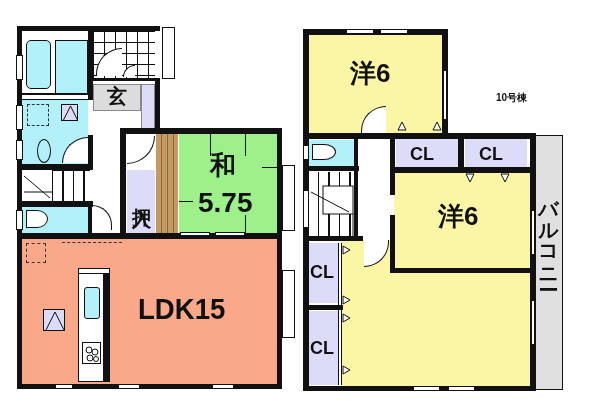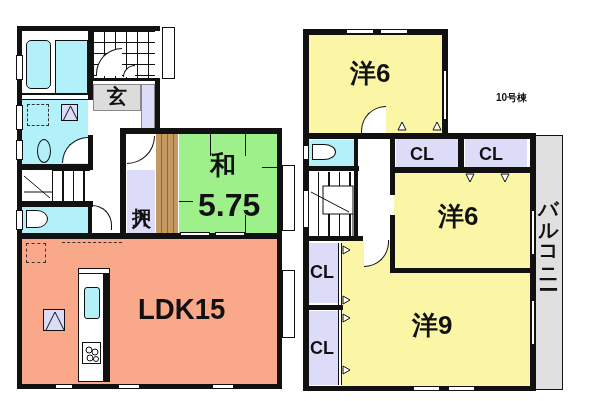--- a/index.html
+++ b/index.html
@@ -43,21 +43,21 @@
   </div>
   <div class="room-label" style="left:138px;top:294px;font-size:30px;transform:scaleX(0.92);transform-origin:left;">LDK15</div>
 
   <div class="abs" style="left:179px;top:134px;width:98px;height:100px;background:#9EF08A;"></div>
   <div class="abs" style="left:210px;top:134px;width:0;height:22px;border-left:1px solid #111;"></div>
   <div class="abs" style="left:245px;top:134px;width:0;height:22px;border-left:1px solid #111;"></div>
   <div class="abs" style="left:262px;top:167px;width:15px;height:0;border-top:1px solid #111;"></div>
   <div class="abs" style="left:179px;top:201px;width:14px;height:0;border-top:1px solid #111;"></div>
   <div class="abs" style="left:245px;top:215px;width:0;height:19px;border-left:1px solid #111;"></div>
   <div class="room-label" style="left:210px;top:152px;font-size:26px;">和</div>
-  <div class="room-label" style="left:198px;top:189px;font-size:32px;">5.75</div>
+  <div class="room-label" style="left:198px;top:189px;font-size:28px;">5.75</div>
 
   <div class="abs" style="left:156px;top:134px;width:22px;height:100px;background:repeating-linear-gradient(90deg,#C49A62 0 5px,#8a6a3a 5px 6px);"></div>
 
   <div class="abs" style="left:127px;top:170px;width:28px;height:63px;background:#DCDCF8;"></div>
   <div class="room-label" style="left:128px;top:176px;width:26px;font-size:19px;line-height:1.2;">
     <span style="writing-mode:vertical-rl;">押入</span>
   </div>
 
   <div class="abs" style="left:127px;top:136px;width:28px;height:28px;border:1px solid #111;border-left:none;border-top:none;border-radius:0 0 28px 0;background:#fff;"></div>
 
@@ -152,21 +152,20 @@
       <line x1="44" y1="42" x2="44" y2="66" stroke="#111"></line>
     </svg>
 
   <div class="abs" style="left:106px;top:172px;width:137px;height:97px;background:#FBF5A6;"></div>
   <div class="room-label" style="left:150px;top:203px;font-size:26px;">洋6</div>
   <div class="abs" style="left:106px;top:176px;width:28px;height:26px;border:1px solid #111;border-left:none;border-bottom:none;border-radius:0 28px 0 0;background:#fff;"></div>
 
   <div class="abs" style="left:53px;top:240px;width:190px;height:146px;background:#FBF5A6;"></div>
   <div class="abs" style="left:106px;top:172px;width:137px;height:97px;background:#FBF5A6;"></div>
   <div class="room-label" style="left:150px;top:203px;font-size:26px;">洋6</div>
-  <div class="room-label" style="left:124px;top:312px;font-size:26px;">洋9</div>
   <div class="abs" style="left:76px;top:240px;width:25px;height:27px;border:1px solid #111;border-left:none;border-top:none;border-radius:0 0 25px 0;background:#fff;"></div>
 
   <div class="abs" style="left:21px;top:243px;width:30px;height:60px;background:#DCDCF8;"></div>
   <div class="room-label" style="left:22px;top:263px;font-size:18px;">CL</div>
   <div class="abs" style="left:21px;top:311px;width:30px;height:74px;background:#DCDCF8;"></div>
   <div class="room-label" style="left:22px;top:339px;font-size:18px;">CL</div>
   <div class="abs" style="left:50px;top:243px;width:4px;height:142px;background:#fff;border-left:1px solid #111;border-right:1px solid #111;"></div>
 
   <div class="abs" style="left:247px;top:135px;width:28px;height:255px;background:#E0E0E0;border:1px solid #111;"></div>
   <div class="room-label" style="left:250px;top:187px;width:22px;font-size:20px;">

